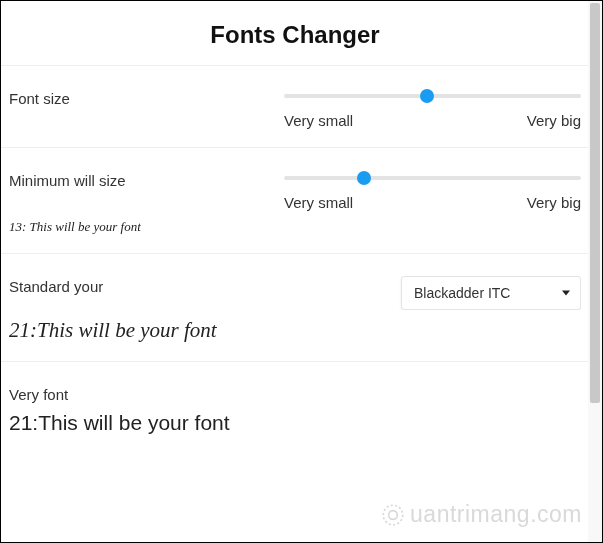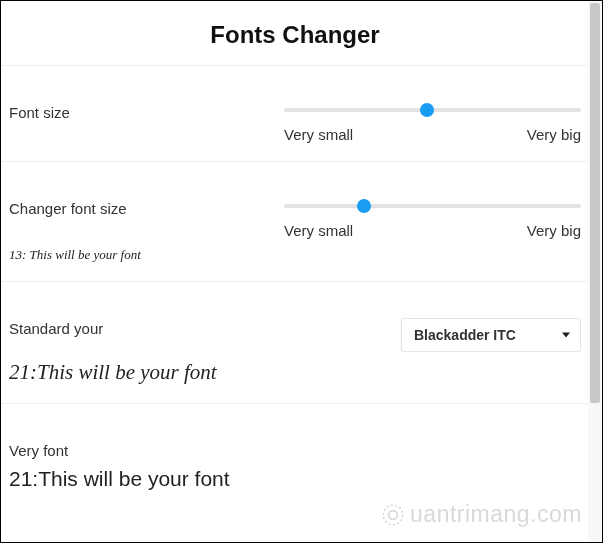--- a/index.html
+++ b/index.html
@@ -39,21 +39,21 @@
     h1.title {
       font-size: 24px;
       font-weight: 700;
       text-align: center;
       color: #111;
       padding: 12px 0 16px 0;
       margin-top: 8px;
     }
     .section {
       border-top: 1px solid #eee;
-      padding: 36px 8px 18px 8px;
+      padding: 22px 8px 18px 8px;
     }
     .row {
       display: flex;
       align-items: flex-start;
     }
     .label {
       flex: 0 0 275px;
       font-size: 15px;
       color: #333;
       padding-top: 2px;
@@ -107,21 +107,20 @@
       border: 1px solid #e4e4e4;
       border-radius: 3px;
       background: #fff;
       box-shadow: 0 1px 3px rgba(0,0,0,0.08);
       display: flex;
       align-items: center;
       padding: 0 26px 0 12px;
       font-size: 14px;
       color: #333;
       float: right;
-      font-weight: bold;
     }
     .select .caret {
       position: absolute;
       right: 10px;
       top: 50%;
       transform: translateY(-50%);
       width: 0; height: 0;
       border-left: 4px solid transparent;
       border-right: 4px solid transparent;
       border-top: 5px solid #222;
@@ -158,21 +157,21 @@
         <div class="slider-labels">
           <span>Very small</span>
           <span>Very big</span>
         </div>
       </div>
     </div>
   </div>
 
   <div class="section">
     <div class="row">
-      <div class="label">Changer font size</div>
+      <div class="label">Minimum will size</div>
       <div class="control">
         <div class="slider-track">
           <div class="slider-thumb" style="left:27%"></div>
         </div>
         <div class="slider-labels">
           <span>Very small</span>
           <span>Very big</span>
         </div>
       </div>
     </div>

